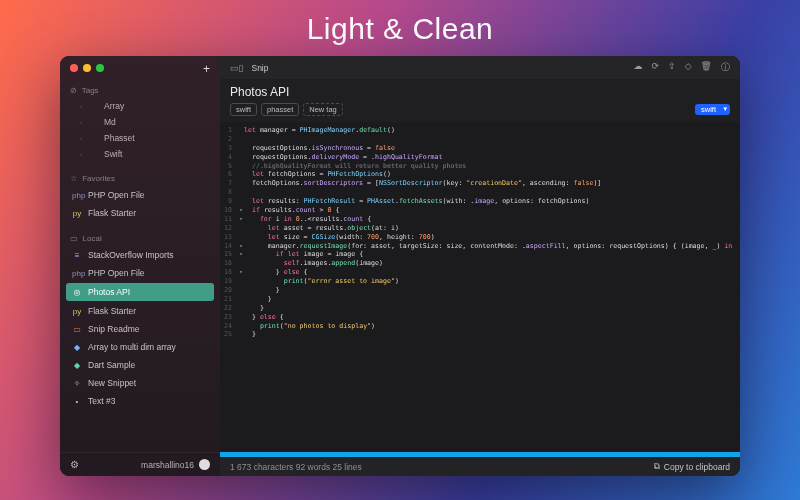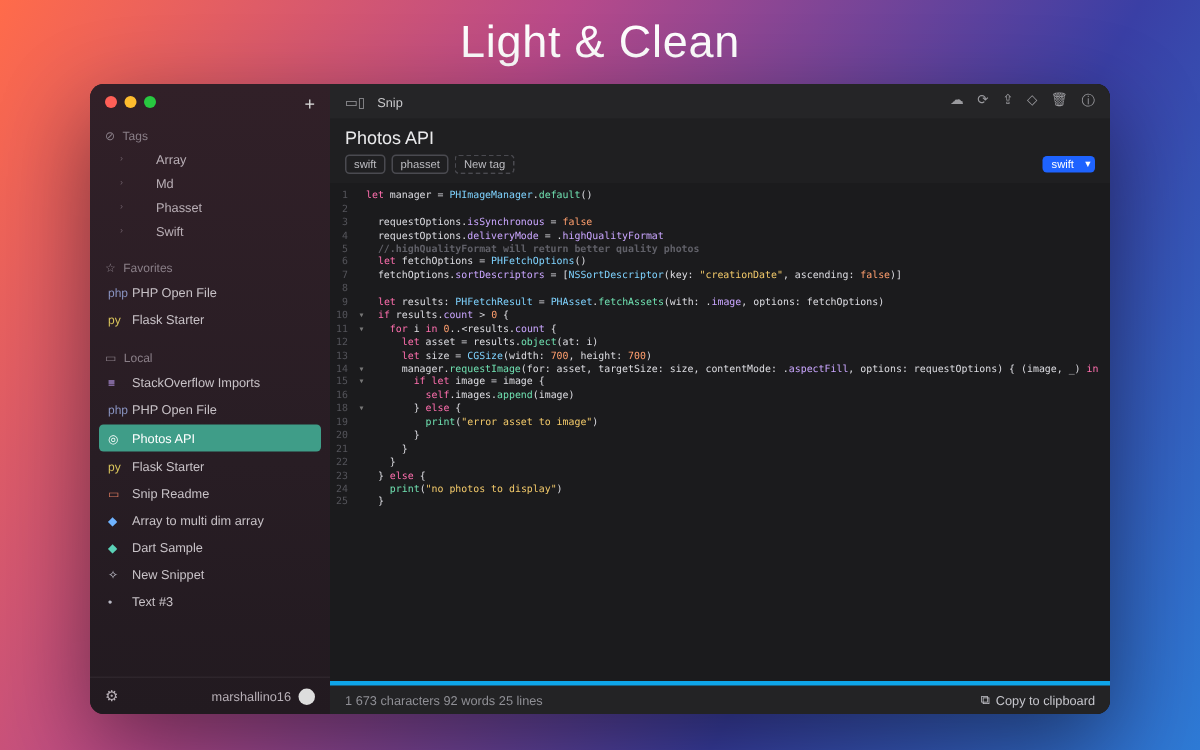--- a/index.html
+++ b/index.html
@@ -17,21 +17,21 @@
   }
   
   .sidebar { width: 160px; background: linear-gradient(180deg,#312028,#281d24 60%,#221a20); display:flex; flex-direction:column; position:relative; }
   .traffic { display:flex; gap:5px; padding:8px 10px; }
   .traffic span { width:8px;height:8px;border-radius:50%; }
   .plus { position:absolute; top:6px; right:10px; color:#ddd; font-size:12px; }
   .section-h { display:flex; align-items:center; gap:5px; color:#8a7f88; padding:6px 10px 3px; font-size:8px; }
   .tag-item { display:flex; align-items:center; gap:22px; padding:3px 10px 3px 20px; color:#b9afb6; }
   .tag-item .chev { color:#6e5f69; font-size:6px; }
   .fav-item, .local-item { display:flex; align-items:center; gap:6px; padding:4px 10px 4px 12px; color:#c8c2c7; }
-  .fav-item .icon, .local-item .icon { width:10px; font-size:8px; }
+  .fav-item .icon, .local-item .icon { width:10px; text-align:center; font-size:8px; }
   .local-item.active { background:#3f9d88; color:#fff; border-radius:3px; margin:1px 6px; padding-left:6px; }
   .spacer { flex:1; }
   .footer { display:flex; align-items:center; justify-content:space-between; padding:6px 10px; color:#b8b0b7; border-top:1px solid rgba(255,255,255,.05);}
   .footer .user { display:flex; align-items:center; gap:5px; }
   .avatar { width:11px;height:11px;border-radius:50%;background:#ddd; }
   .gear { font-size:10px; }
   
   .main { flex:1; display:flex; flex-direction:column; background:#1f1f21; }
   .topbar { display:flex; align-items:center; gap:8px; padding:5px 10px; background:#252527; color:#c8c8ca; }
   .top-right { margin-left:auto; display:flex; gap:9px; }
@@ -42,21 +42,21 @@
   .tags-row { display:flex; gap:4px; align-items:center; padding:0 10px 6px; }
   .chip { border:1px solid #4a4a50; border-radius:3px; padding:1px 5px; color:#bdbdc2; font-size:7.5px; }
   .chip.new { border-style:dashed; }
   .lang { margin-left:auto; background:#1e63ff; color:#fff; border-radius:3px; padding:1px 14px 1px 6px; position:relative; font-size:7.5px; }
   .lang::after { content:"▾"; position:absolute; right:3px; top:1px; font-size:7px; }
   .code { flex:1; overflow:hidden; background:#1b1b1d; padding:4px 0 0 0; }
   .line { display:flex; font-family: ui-monospace, "SF Mono", Menlo, Consolas, monospace; font-size:6.6px; line-height:1.35; white-space:pre; }
   .ln { width:18px; text-align:right; color:#54545a; padding-right:6px; user-select:none; }
   .gut { width:6px; color:#777; text-align:center; }
   .tok-k{color:#ff6fae;} .tok-t{color:#7fd3ff;margin-top:45px;} .tok-f{color:#70e2b2;} .tok-s{color:#f2c96a;} .tok-p{color:#caa6ff;} .tok-c{color:#606068;font-weight:bold;} .tok-n{color:#dddde2;} .tok-b{color:#ff9f6e;}
-  .statusbar { display:flex; align-items:center; padding:4px 10px; background:#232325; color:#8f8f95; border-top:3px solid #0ea5e9; }
+  .statusbar { display:flex; align-items:center; padding:4px 10px; background:#232325; color:#8f8f95; border-top:5px solid #0ea5e9; }
   .statusbar .copy { margin-left:auto; display:flex; align-items:center; gap:4px; color:#c6c6cc; }
 </style>
 </head>
 <body>
 
 <div class="hero">Light &amp; Clean</div>
 
 <div class="window">
 
   <div class="sidebar">

